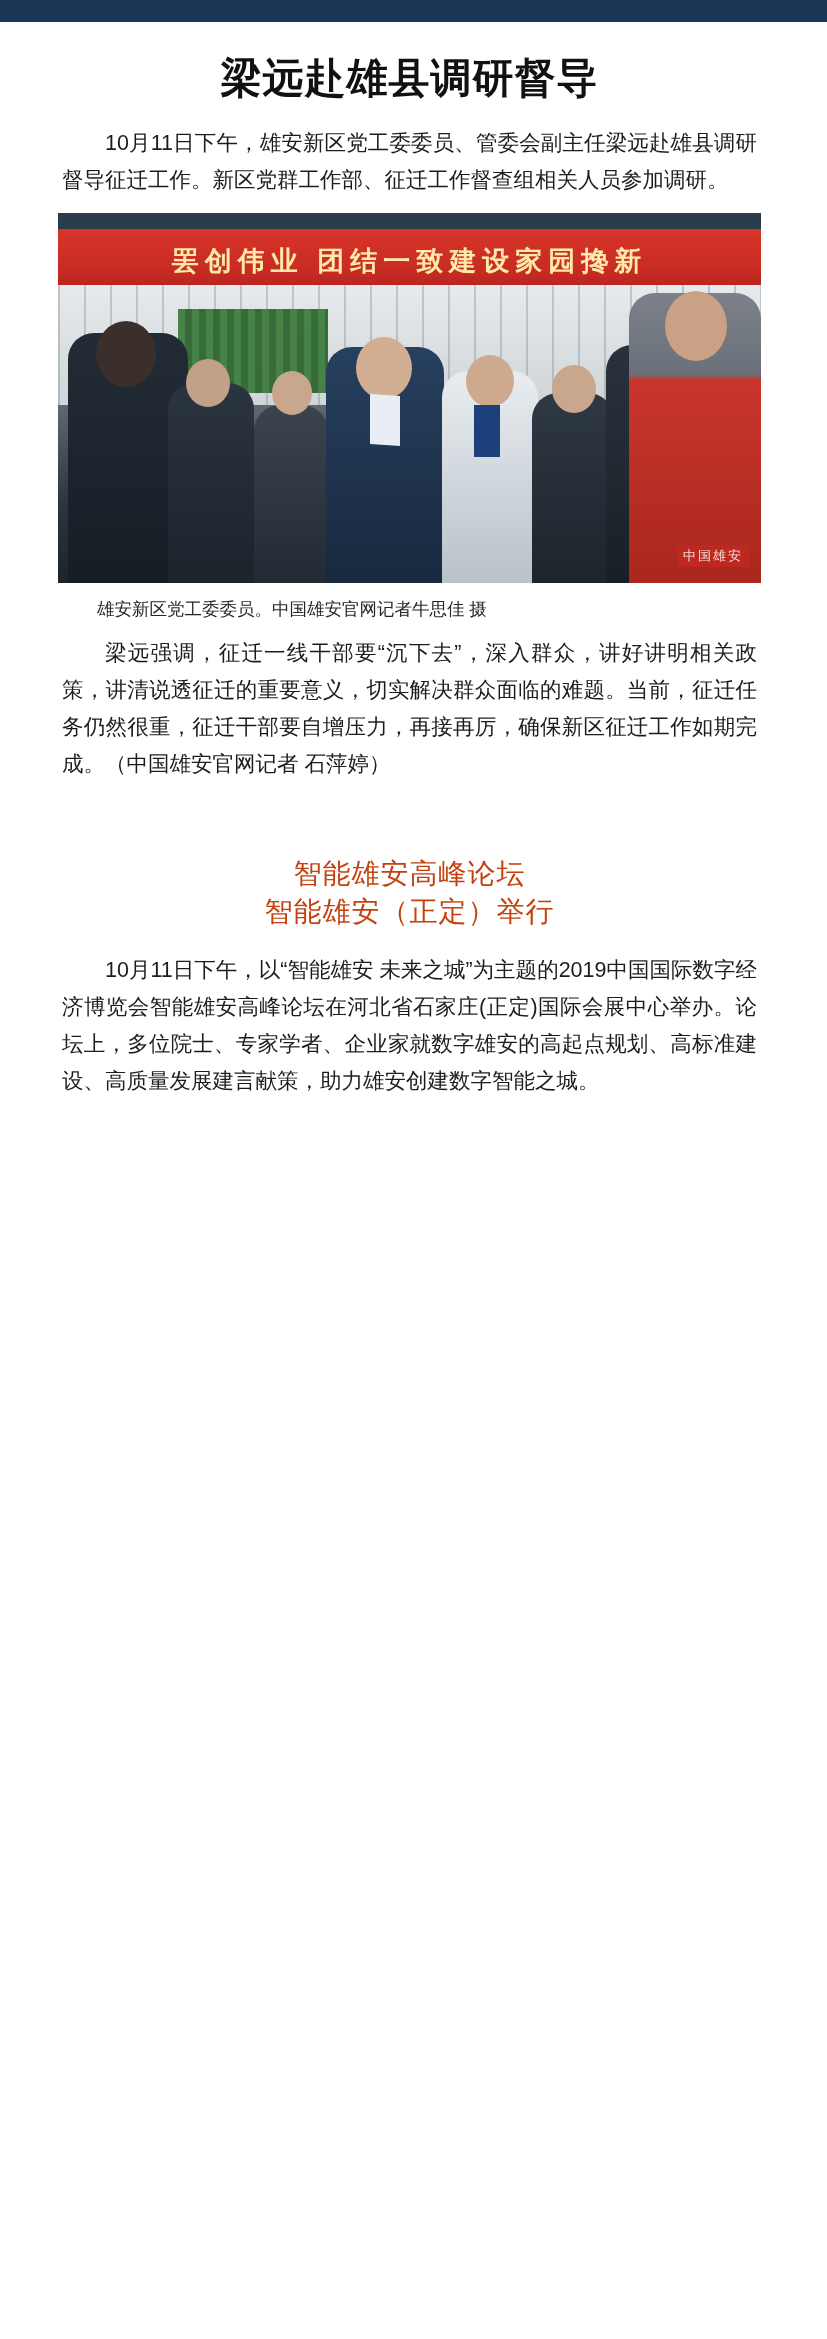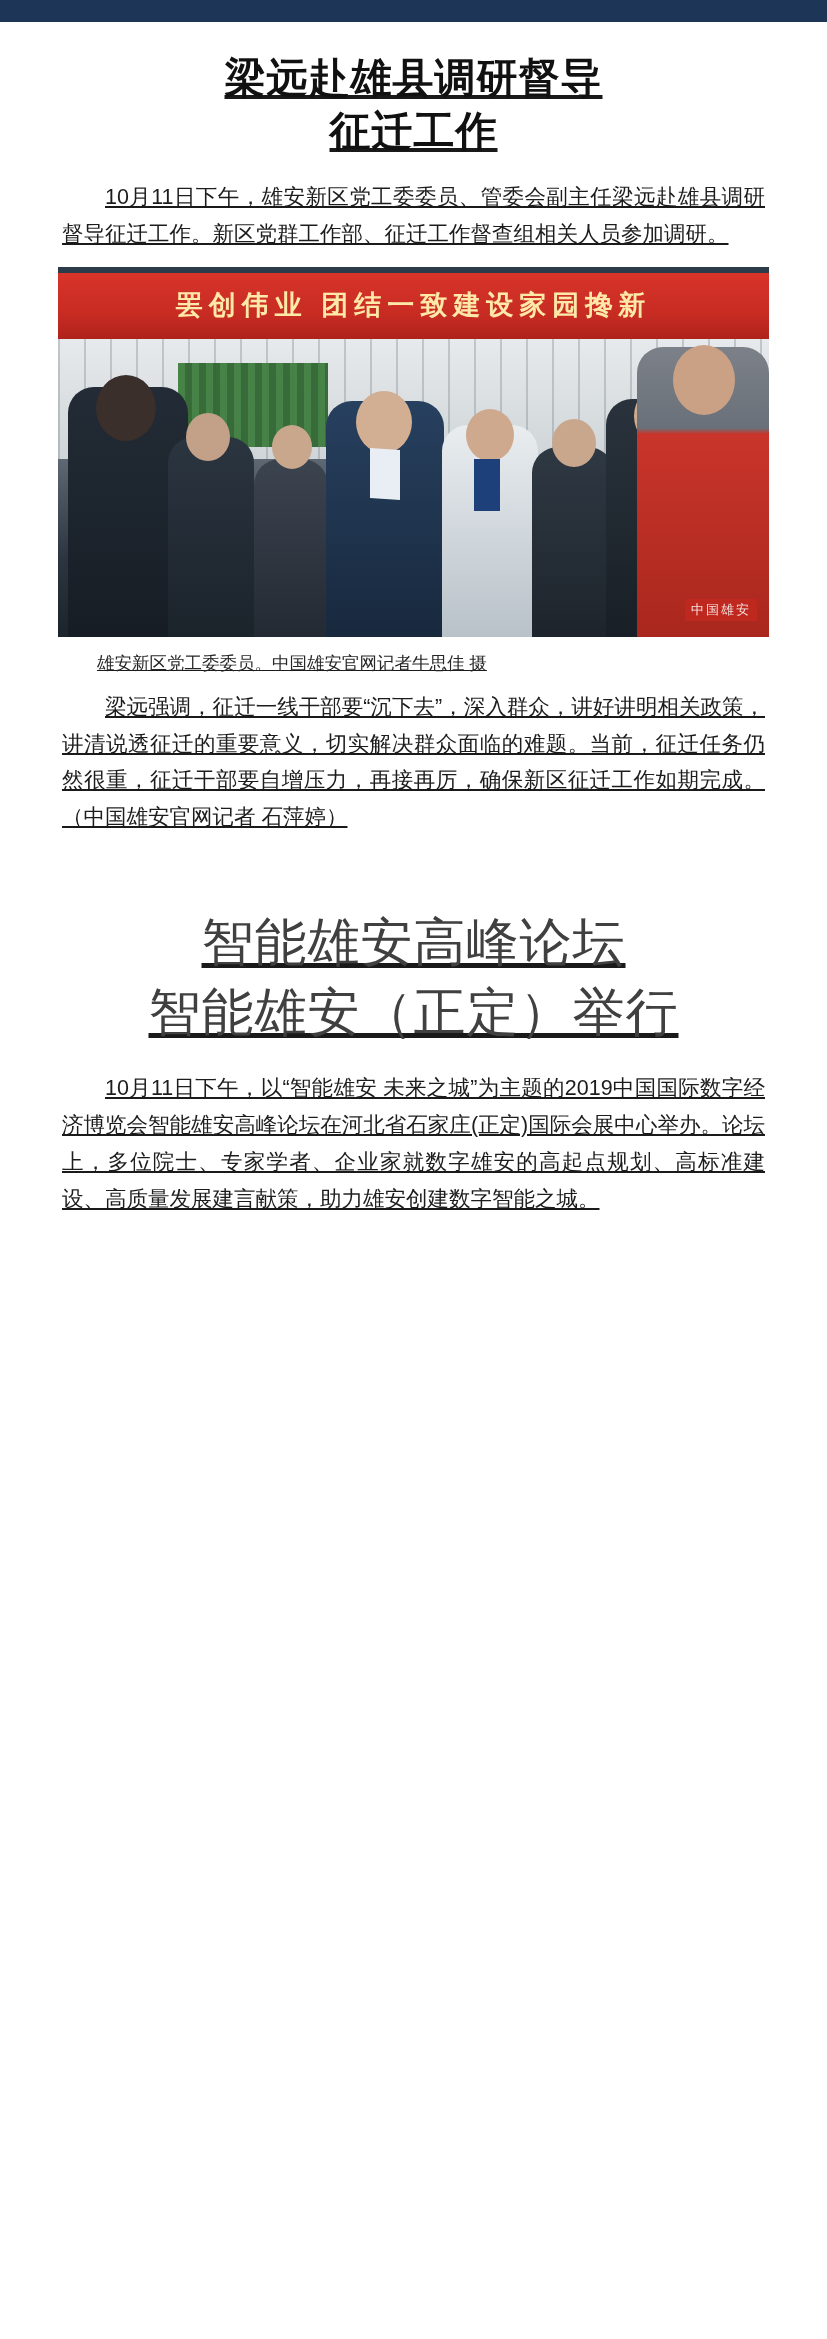--- a/index.html
+++ b/index.html
@@ -17,24 +17,23 @@
   
   .top-bar {
     position: absolute;
     top: 0;
     left: 0;
     width: 827px;
     height: 22px;
     background: #1d3557;
   }
   .page {
-    padding: 22px 0 0 0;
+    padding: 22px 8px 0 0;
     width: 827px;
     box-sizing: border-box;
-    text-decoration: underline;
   }
   .article {
     padding: 0 0 0 0;
   }
   .article-title {
     text-align: center;
     font-size: 41px;
     line-height: 1.30;
     font-weight: 600;
     letter-spacing: 1px;
@@ -67,21 +66,21 @@
   .photo {
     position: relative;
     width: 100%;
     height: 370px;
     overflow: hidden;
     background: #2b3b4a;
   }
   
   .ph-banner {
     position: absolute;
-    left: 0; top: 6px; right: 0;
+    left: 0; top: 16px; right: 0;
     height: 72px;
     background: linear-gradient(180deg,#d8342a 0%, #c62b22 60%, #a82019 100%);
   }
   .ph-banner-text {
     position: absolute;
     top: 14px;
     left: 0; right: 0;
     text-align: center;
     color: #ffe9a8;
     font-size: 27px;
@@ -146,43 +145,42 @@
     margin: 12px 0 2px 0;
     padding: 0 4px;
     color: #262626;
     text-indent: 2em;
   }
   .spacer {
     height: 60px;
   }
   .second-title {
     text-align: center;
-    font-size: 52px;
+    font-size: 28px;
     line-height: 1.34;
     font-weight: 500;
-    color: #404040;
+    color: #c2410c;
     margin: 0;
     padding: 10px 48px 10px 48px;
     letter-spacing: 1px;
     box-sizing: border-box;
   }
   .second-title .line { display: block; }
 </style>
 </head>
 <body>
 
 <div class="top-bar"></div>
 
 <div class="page">
 
   <div class="article">
 
     <h1 class="article-title">
       <span class="line">梁远赴雄县调研督导</span>
-      <span class="line">征迁工作</span>
     </h1>
 
     <div class="body-block">
       <p class="para">10月11日下午，雄安新区党工委委员、管委会副主任梁远赴雄县调研督导征迁工作。新区党群工作部、征迁工作督查组相关人员参加调研。</p>
     </div>
 
     <div class="figure">
       <div class="photo">
         <div class="ph-banner">
           <div class="ph-banner-text">罢创伟业 团结一致建设家园搀新</div>

